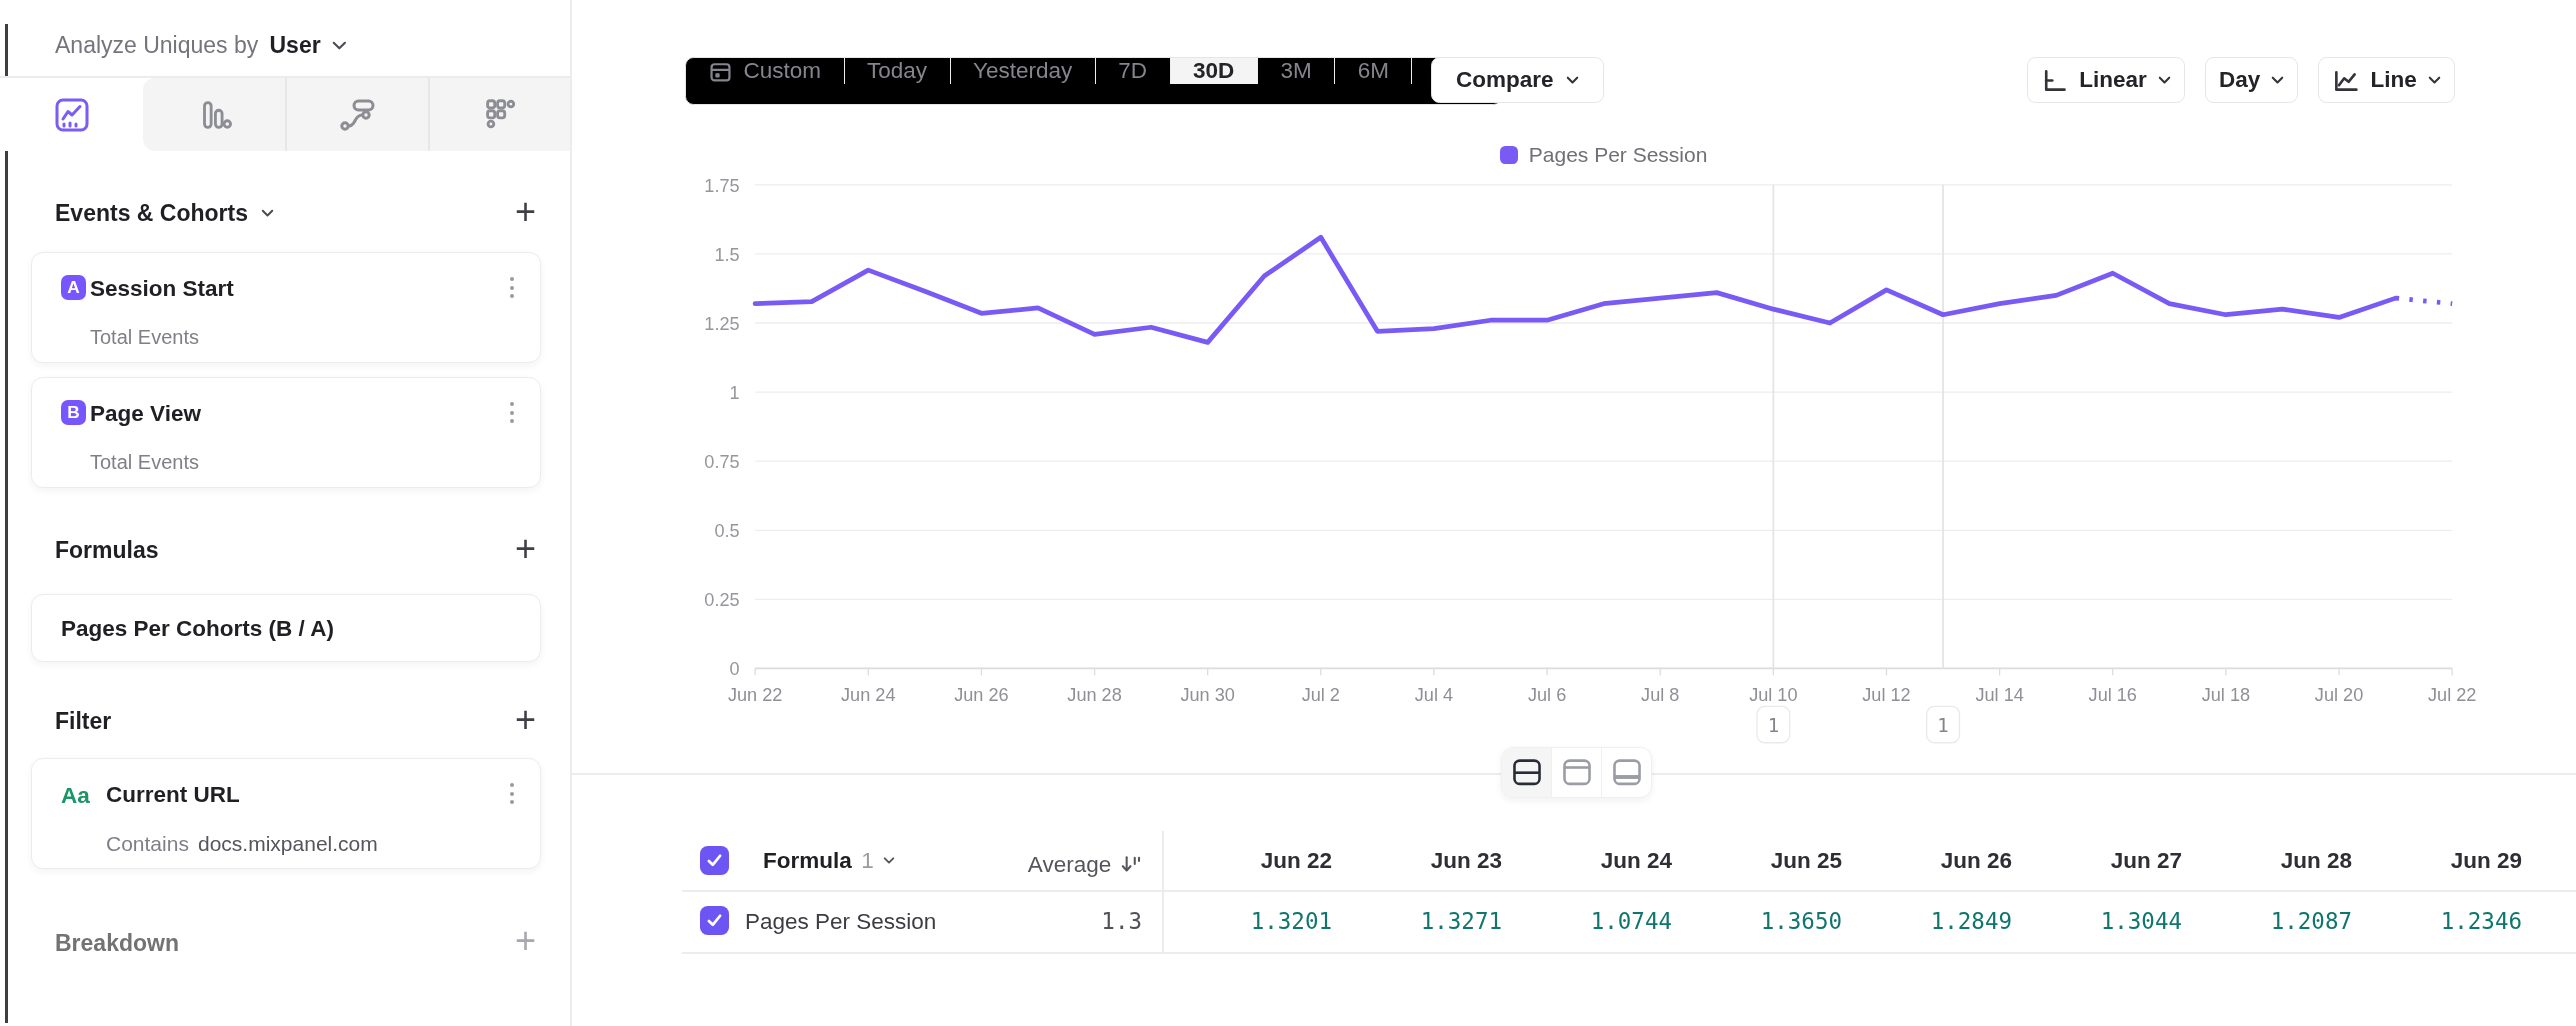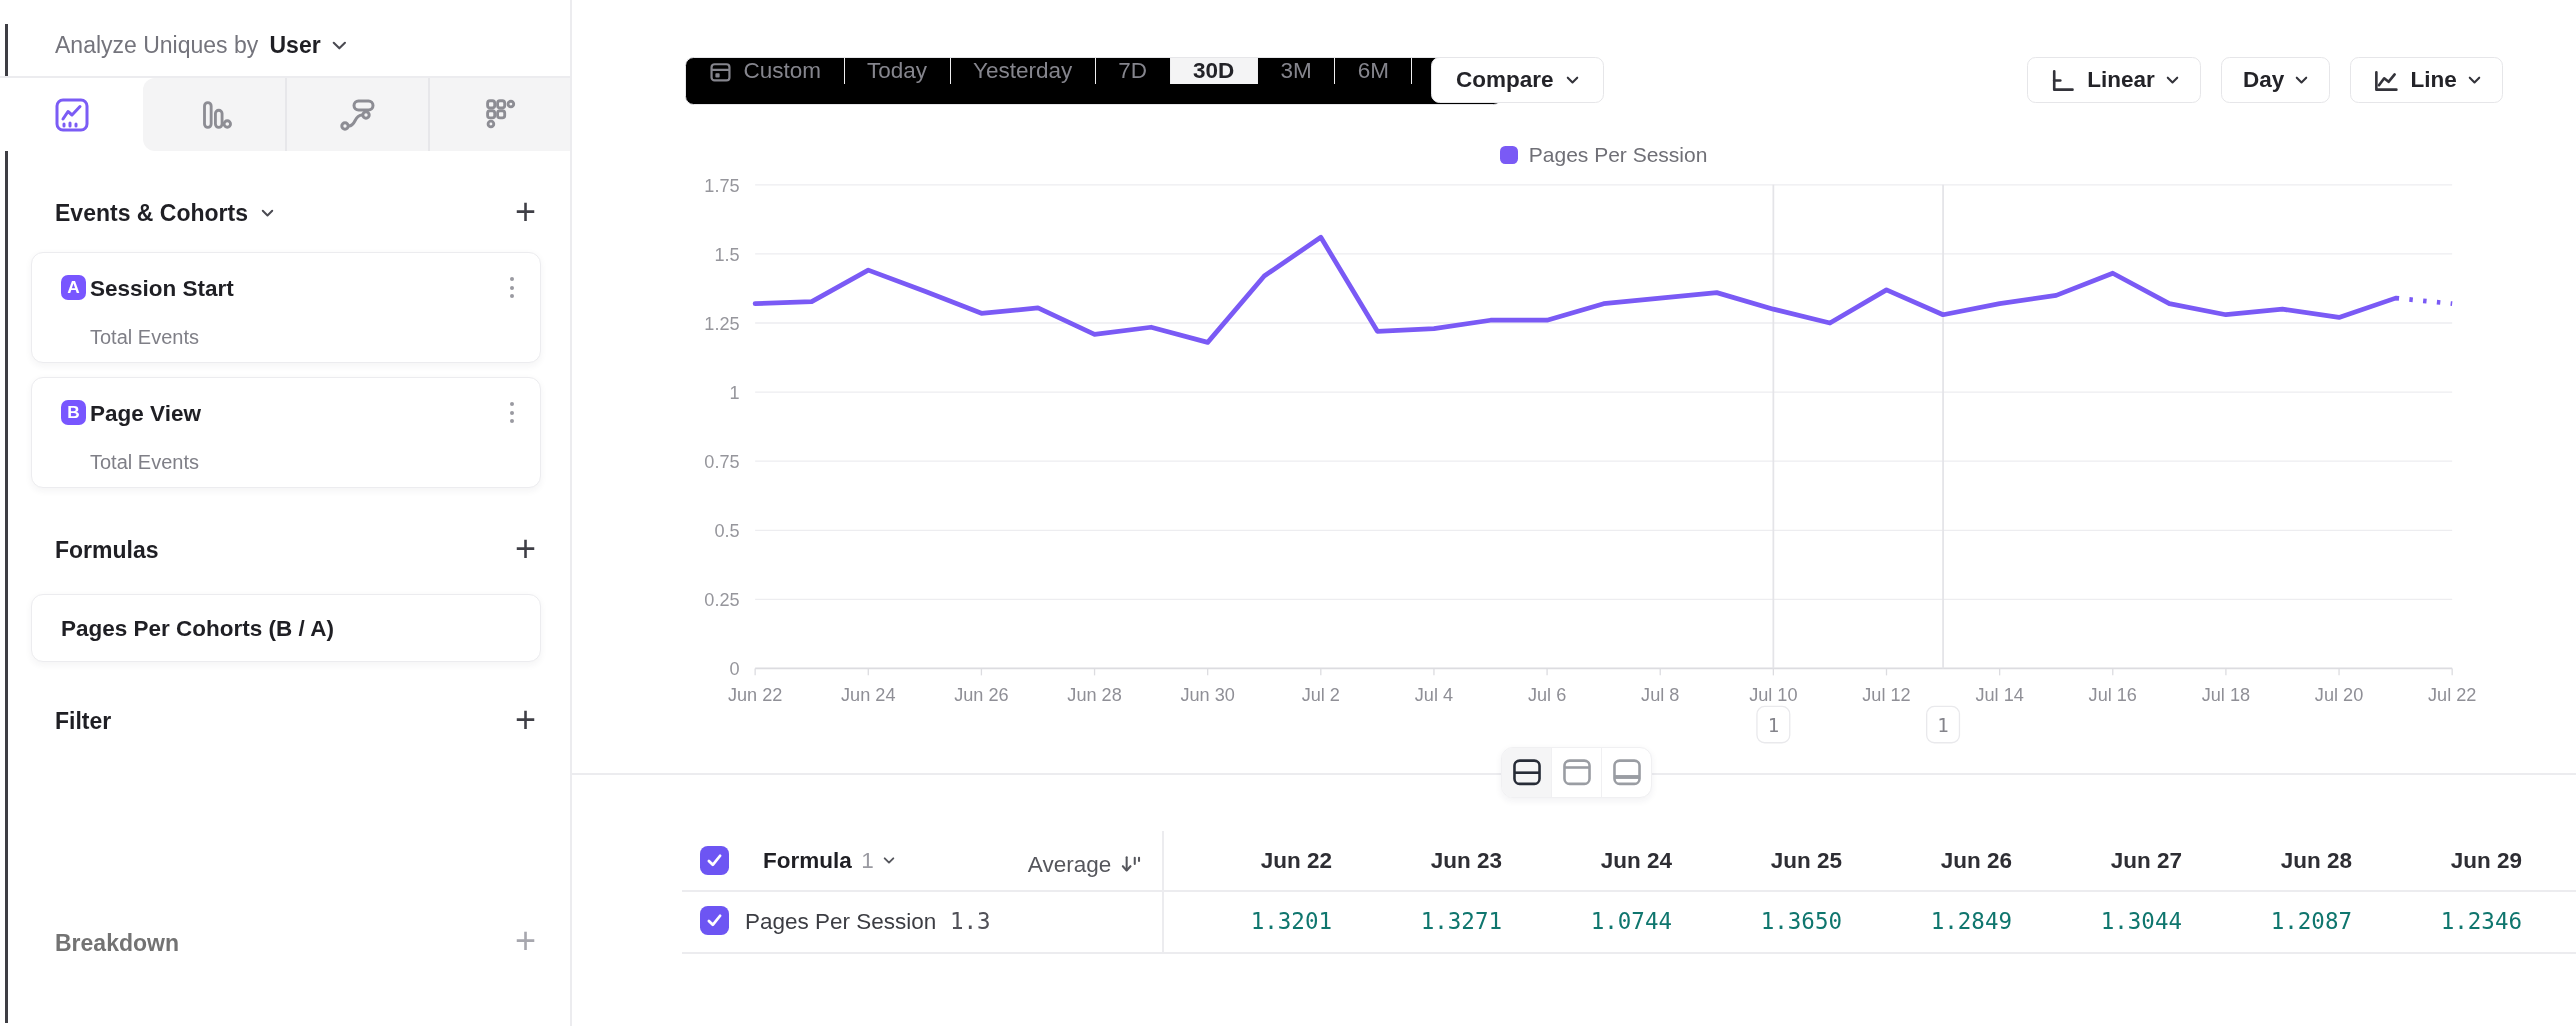--- a/index.html
+++ b/index.html
@@ -45,21 +45,21 @@
   .range-group{position:absolute;left:685px;top:57px;height:46px;display:flex;align-items:flex-start;
                border:1.7px solid #e6e6e9;border-radius:8.6px;background:#000000;overflow:hidden;}
   .range-opt{display:flex;align-items:center;justify-content:center;gap:12px;padding:0 22.5px;
              font-size:22.5px;font-weight:500;color:#85858d;border-left:1.7px solid #eeeef0;white-space:nowrap;}
   .range-opt:first-child{border-left:none;}
   .range-opt.selected{background:#f4f4f5;color:#232328;font-weight:700;}
   .btn{position:absolute;top:57px;height:46px;display:flex;align-items:center;gap:12px;padding:0 24px;
        border:1.7px solid #e6e6e9;border-radius:8.6px;background:#fff;font-size:22.5px;font-weight:700;color:#232328;
        box-sizing:border-box;white-space:nowrap;}
   .right-toolbar{position:absolute;left:2027px;top:57px;display:flex;gap:20px;}
-  .tool-btn{height:46px;display:flex;align-items:center;gap:11.2px;padding:0 21px;border:1.7px solid #e6e6e9;
+  .tool-btn{height:46px;display:flex;align-items:center;gap:11.2px;padding:0 13px;border:1.7px solid #e6e6e9;
             border-radius:8.6px;background:#fff;font-size:22.5px;font-weight:700;color:#232328;box-sizing:border-box;text-align:right;}
 
   
   #chart-svg{position:absolute;left:0;top:0;pointer-events:none;}
   .legend{position:absolute;left:755px;top:143px;width:1697px;display:flex;justify-content:center;
           align-items:center;gap:11.2px;font-size:21px;color:#6f6f76;}
   .legend-swatch{width:18px;height:18px;border-radius:5.2px;background:#7a5af5;}
 
   .chart-table-divider{position:absolute;left:571px;top:773px;width:2005px;height:1.7px;background:#ececef;}
   .layout-toggle{position:absolute;left:1501px;top:747px;height:49px;display:flex;background:#fff;
@@ -76,21 +76,21 @@
   .t-formula .num{color:#9a9aa1;}
   .avg-wrap{position:absolute;left:864px;top:847px;width:298px;height:35px;display:flex;justify-content:flex-end;
             align-items:center;gap:7.8px;padding-right:20px;box-sizing:border-box;font-size:22.5px;color:#55565c;}
   .vline-avg{position:absolute;left:1162px;top:831px;width:1.7px;height:121px;background:#ececef;}
   .tsep{position:absolute;left:682px;width:1894px;height:1.7px;background:#ececef;}
   .date-heads,.date-vals{position:absolute;left:1162px;display:flex;}
   .date-cell{flex:0 0 auto;width:170px;text-align:right;font-size:22.5px;box-sizing:border-box;}
   .date-heads .date-cell{font-weight:700;color:#2e2e34;}
   .date-vals .date-cell{font-family:"DejaVu Sans Mono",monospace;color:#0f766e;}
   .row-name{position:absolute;left:745px;top:909px;font-size:22.5px;color:#3c3d43;}
-  .avg-val{position:absolute;left:950px;top:908px;width:192px;
+  .avg-val{position:absolute;left:950px;top:908px;width:192px;text-align:right;
            font-family:"DejaVu Sans Mono",monospace;font-size:22.5px;color:#515158;}
   svg{display:block;}
 </style>
 </head>
 <body>
 
 <div id="page">
 
   <div class="sidebar">
     <div class="left-edge"></div>
@@ -198,20 +198,31 @@
 
     <div class="card" style="top:594px;height:66px;">
       <div class="card-title" style="left:29px;top:21px;">Pages Per Cohorts (B / A)</div>
     </div>
 
     <div class="sec" style="top:708px;">
       <span>Filter</span>
     </div>
     <div class="plus" style="top:705px;">+</div>
 
+    <div class="card" style="top:758px;height:109px;">
+      <div class="aa">Aa</div>
+      <div class="card-title" style="left:74px;">Current URL</div>
+      <div class="kebab">
+          <i></i>
+          <i></i>
+          <i></i>
+        </div>
+      <div class="filter-op">Contains</div>
+      <div class="filter-val">docs.mixpanel.com</div>
+    </div>
 
     <div class="sec muted" style="top:930px;">
       <span>Breakdown</span>
     </div>
     <div class="plus muted" style="top:926px;">+</div>
   </div>
 
   <div class="sidebar-border"></div>
 
   <div class="range-group">

